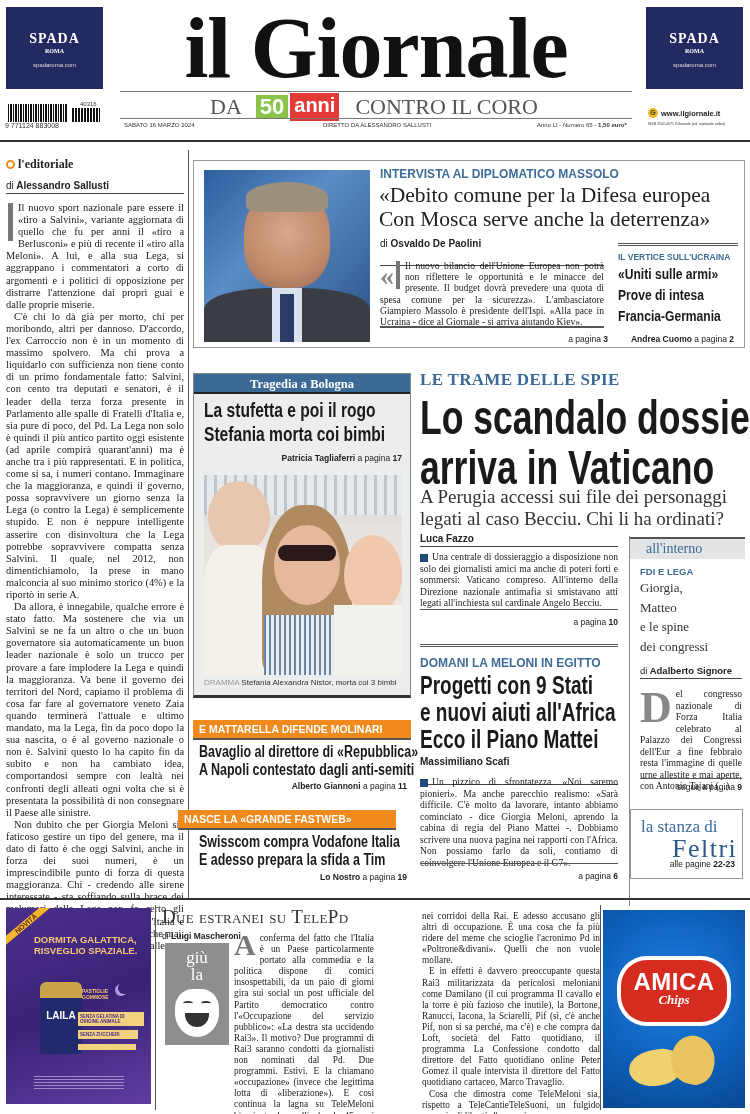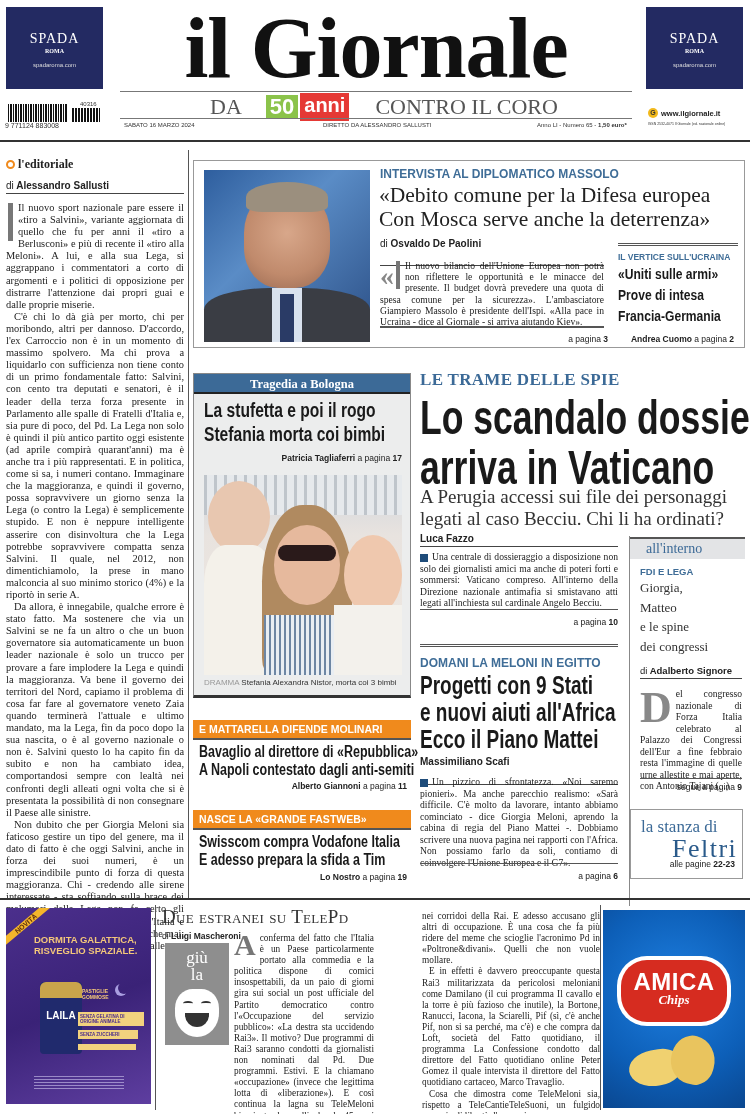--- a/index.html
+++ b/index.html
@@ -1,26 +1,26 @@
 <!DOCTYPE html>
 <html><head>
 <meta charset="utf-8">
 <style>
 *{box-sizing:border-box;margin:0;padding:0}
 body{width:750px;height:1114px;background:#fff;font-family:"Liberation Serif",serif;color:#222;position:relative;overflow:hidden}
 .abs{position:absolute}
 .serif{font-family:"Liberation Serif",serif}
 .sans{font-family:"Liberation Sans",sans-serif}
 .ad-spada{background:#232a62;color:#fff;text-align:center;width:97px;height:82px}
-.ad-spada .b{font-weight:normal;font-size:14px;margin-top:24px;letter-spacing:1px}
+.ad-spada .b{font-weight:bold;font-size:14px;margin-top:24px;letter-spacing:1px}
 .ad-spada .r{font-size:6px;font-weight:bold;margin-top:1px}
 .ad-spada .u{font-size:6px;margin-top:8px;color:#ddd}
 .masthead{left:120px;top:5px;width:512px;font-size:86px;font-weight:bold;line-height:86px;letter-spacing:-1px;text-align:center;color:#111}
 .rule{background:#777}
-.slogan{left:210px;top:93px;width:390px;font-size:22px;color:#555;display:flex;align-items:center;gap:22px}
+.slogan{left:210px;top:93px;width:390px;font-size:22px;color:#555;display:flex;align-items:center;gap:12px}
 .fifty{background:#8bc34a;color:#fff;font-family:"Liberation Sans",sans-serif;font-weight:bold;font-size:22px;padding:0 4px;line-height:24px;border:2px solid #fff}
 .anni{background:#e53935;color:#fff;font-family:"Liberation Sans",sans-serif;font-weight:bold;font-size:20px;padding:0 4px;line-height:24px}
 .tiny{font-size:6px;font-family:"Liberation Sans",sans-serif;color:#333}
 .barcode{left:8px;top:104px;width:60px;height:18px;background:repeating-linear-gradient(90deg,#111 0 1px,#fff 1px 2px,#111 2px 4px,#fff 4px 5px)}
 .barcode2{left:72px;top:108px;width:28px;height:14px;background:repeating-linear-gradient(90deg,#111 0 2px,#fff 2px 3px)}
 .body-text{font-size:10.4px;line-height:12.1px;text-align:justify;color:#222}
 .kicker-blue{color:#3f6d97;font-family:"Liberation Sans",sans-serif;font-weight:bold}
 .head-cond{font-family:"Liberation Sans",sans-serif;font-weight:bold;color:#1a1a1a;transform-origin:left top}
 .byline{font-family:"Liberation Sans",sans-serif;font-size:10px;font-weight:bold;color:#222}
 .byline .di{font-weight:normal}
@@ -177,21 +177,21 @@
 <div class="abs serif" style="left:672px;top:834px;font-size:26px;font-weight:normal;color:#2a5a8a;letter-spacing:1.5px">Feltri</div>
 <div class="abs pagina" style="left:641px;top:859px;width:94px"><span>alle pagine</span> <b>22-23</b></div>
 
 <div class="abs orange-bar" style="left:193px;top:720px;width:218px;height:20px;border-bottom:2px solid #555">E MATTARELLA DIFENDE MOLINARI</div>
 <div class="abs head-cond" style="left:199px;top:743px;font-size:16px;line-height:18px;white-space:nowrap;transform:scaleX(0.78)">
   <div>Bavaglio al direttore di «Repubblica»</div>
   <div>A Napoli contestato dagli anti-semiti</div>
 </div>
 <div class="abs pagina" style="left:199px;top:781px;width:208px"><b>Alberto Giannoni</b> <span>a pagina</span> <b>11</b></div>
 
-<div class="abs orange-bar" style="left:193px;top:810px;width:218px;height:20px;border-bottom:2px solid #555">NASCE LA «GRANDE FASTWEB»</div>
+<div class="abs orange-bar" style="left:178px;top:810px;width:218px;height:20px;border-bottom:2px solid #555">NASCE LA «GRANDE FASTWEB»</div>
 <div class="abs head-cond" style="left:199px;top:833px;font-size:16px;line-height:18px;white-space:nowrap;transform:scaleX(0.78)">
   <div>Swisscom compra Vodafone Italia</div>
   <div>E adesso prepara la sfida a Tim</div>
 </div>
 <div class="abs pagina" style="left:199px;top:872px;width:208px"><b>Lo Nostro</b> <span>a pagina</span> <b>19</b></div>
 
 <div class="abs hr2" style="left:420px;top:644px;width:198px"></div>
 <div class="abs kicker-blue" style="left:420px;top:656px;font-size:12px">DOMANI LA MELONI IN EGITTO</div>
 <div class="abs head-cond" style="left:420px;top:672px;font-size:25px;line-height:27px;white-space:nowrap;transform:scaleX(0.76)">
   <div>Progetti con 9 Stati</div>

